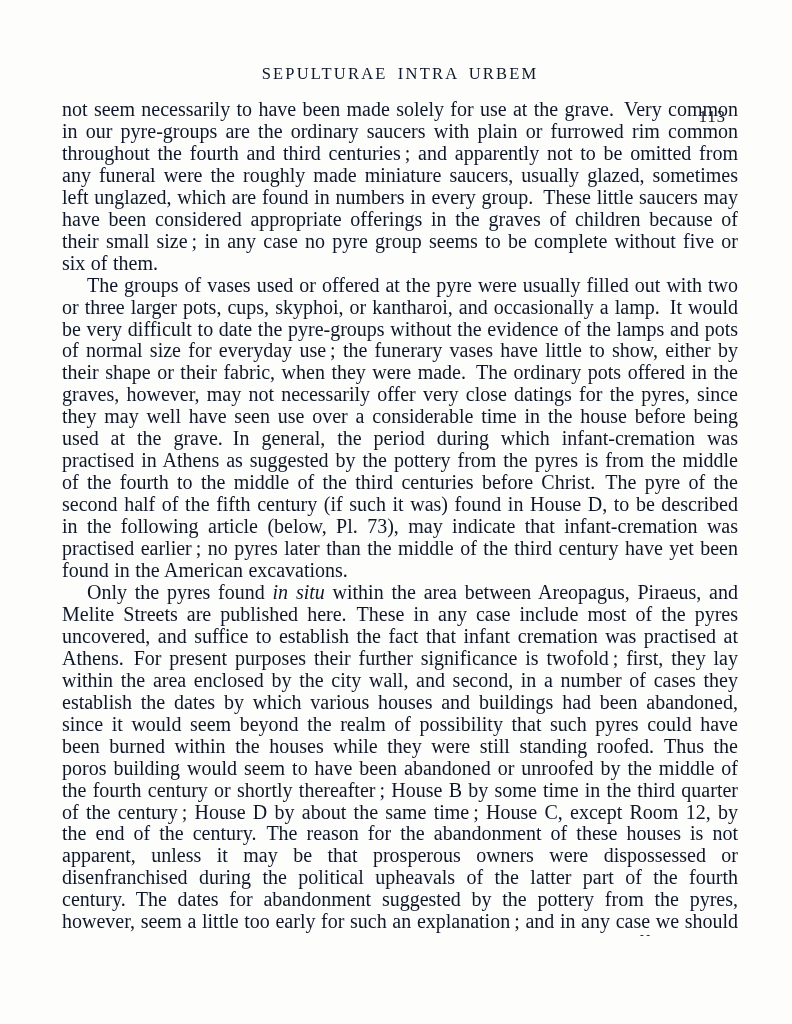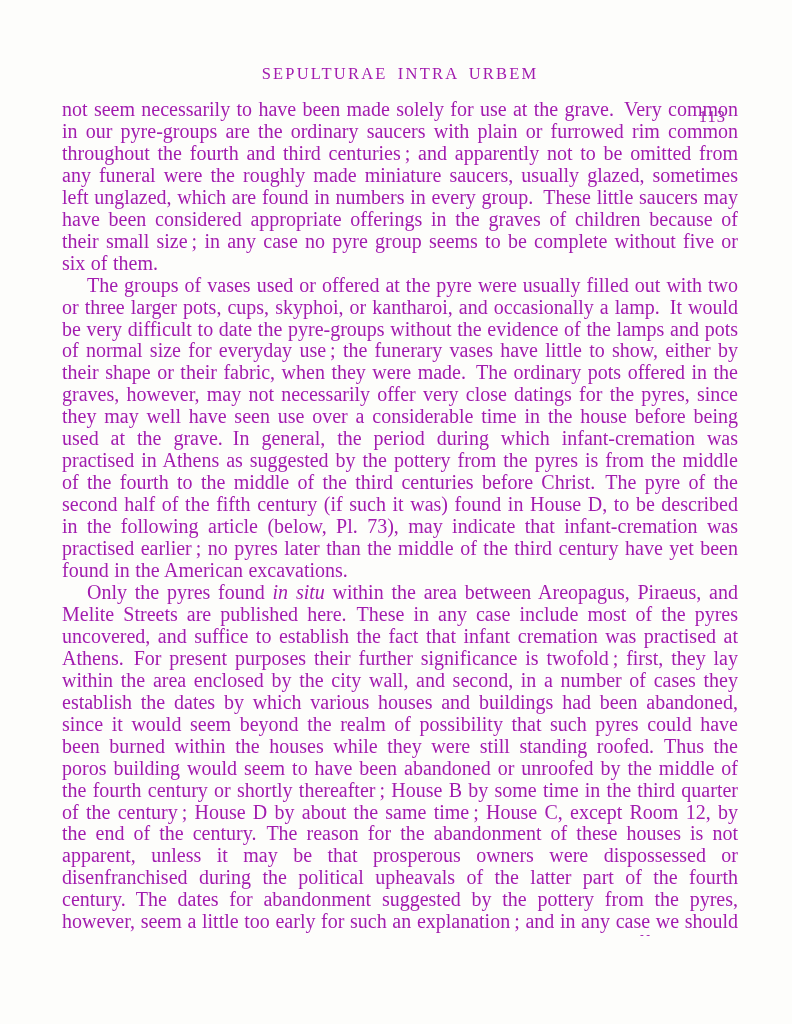--- a/index.html
+++ b/index.html
@@ -5,21 +5,21 @@
   html, body {
     margin: 0;
     padding: 0;
     background: #fdfdfb;
   }
   .page {
     position: relative;
     width: 792px;
     height: 936px;
     background: #fdfdfb;
-    color: #a21caf;
+    color: #0f172a;
     font-family: "Liberation Serif", "DejaVu Serif", serif;
     overflow: hidden;
   }
   .running-header {
     position: absolute;
     top: 64px;
     left: 62px;
     width: 676px;
     text-align: center;
     font-size: 16.5px;

